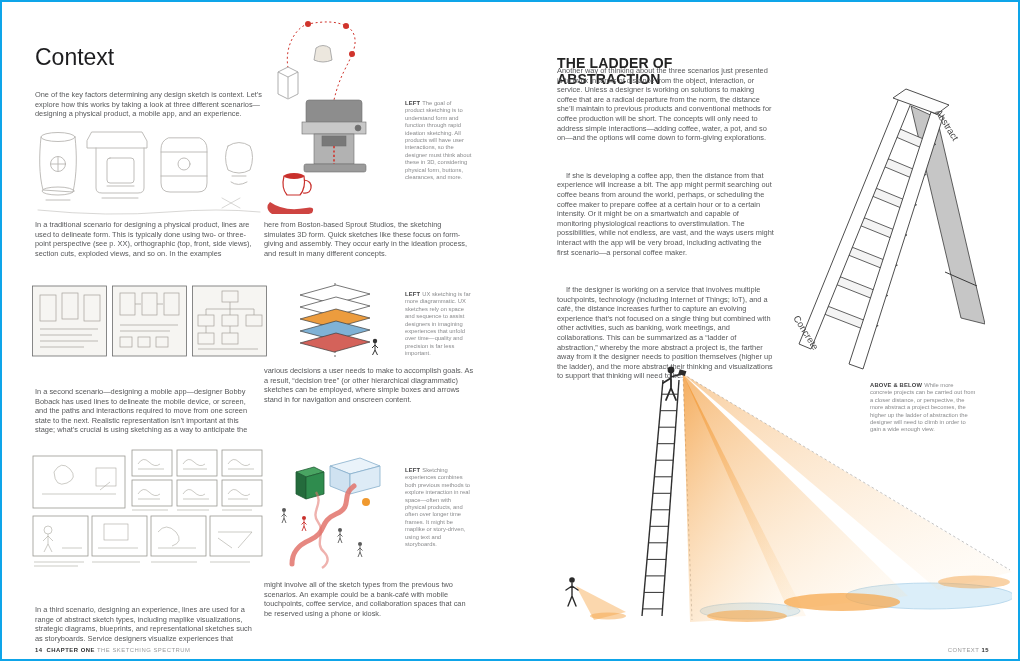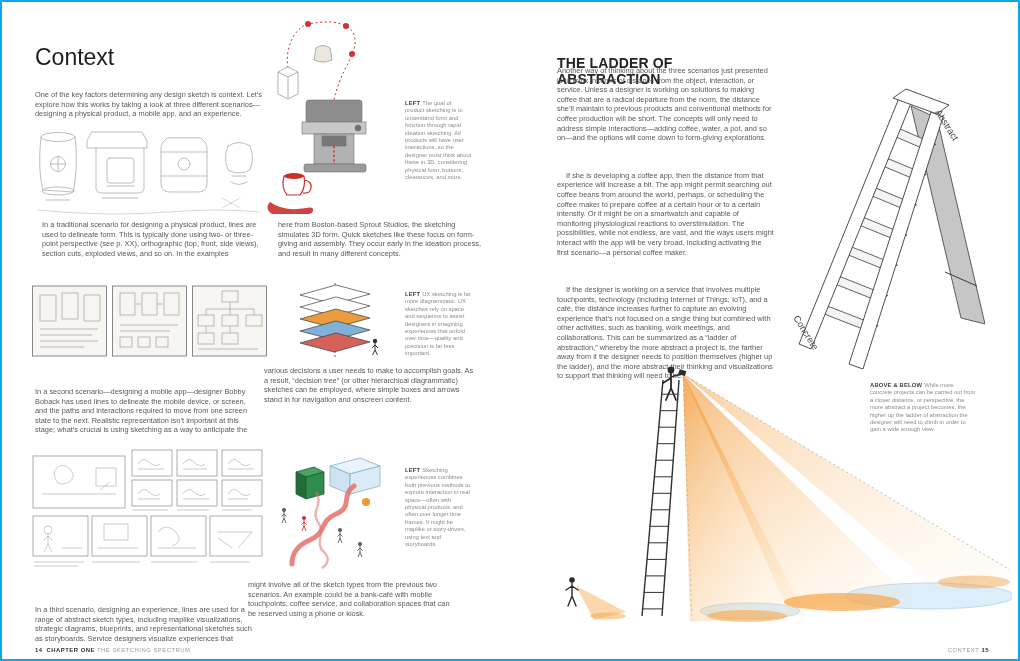--- a/index.html
+++ b/index.html
@@ -75,22 +75,22 @@
         <ellipse cx="30" cy="162" rx="10" ry="3" fill="#c9302c"></ellipse>
         <path d="M40,166 q8,1 7,8 q-1,6 -8,5" fill="none" stroke="#c9302c" stroke-width="1.2"></path>
         <path d="M6,188 q14,10 36,6 q10,-2 6,5 q-20,7 -40,1 q-8,-6 -2,-12 z" fill="#c9302c" opacity="0.9"></path>
       </g>
     </svg>
 
     <div class="abs caption" style="left:403px; top:98px; width:67px;">
       <b>LEFT</b><span>The goal of product sketching is to understand form and function through rapid ideation sketching. All products will have user interactions, so the designer must think about these in 3D, considering physical form, buttons, clearances, and more.</span>
     </div>
 
-    <div class="abs body-text" style="left:40px; top:218px; width:218px;">In a traditional scenario for designing a physical product, lines are used to delineate form. This is typically done using two- or three-point perspective (see p. XX), orthographic (top, front, side views), section cuts, exploded views, and so on. In the examples</div>
-    <div class="abs body-text" style="left:276px; top:218px; width:210px;">here from Boston-based Sprout Studios, the sketching simulates 3D form. Quick sketches like these focus on form-giving and assembly. They occur early in the ideation process, and result in many different concepts.</div>
+    <div class="abs body-text" style="left:33px; top:218px; width:218px;">In a traditional scenario for designing a physical product, lines are used to delineate form. This is typically done using two- or three-point perspective (see p. XX), orthographic (top, front, side views), section cuts, exploded views, and so on. In the examples</div>
+    <div class="abs body-text" style="left:262px; top:218px; width:210px;">here from Boston-based Sprout Studios, the sketching simulates 3D form. Quick sketches like these focus on form-giving and assembly. They occur early in the ideation process, and result in many different concepts.</div>
 
     <svg class="abs" style="left:30px; top:283px;" width="235" height="72" viewBox="0 0 235 72">
       <g>
         <rect x="0.5" y="1" width="74" height="70" fill="#f6f5f2" stroke="#6b6b6b" stroke-width="0.8"></rect>
         <g stroke="#a5a29b" fill="none" stroke-width="0.7">
           <rect x="8" y="10" width="16" height="26"></rect>
             <rect x="30" y="8" width="16" height="26"></rect>
             <rect x="52" y="10" width="16" height="26"></rect>
           <path d="M8,44 h58 M8,50 h52 M8,56 h58 M8,62 h44"></path>
         </g>
@@ -210,21 +210,21 @@
         <circle cx="34" cy="66" r="2" fill="#c9302c"></circle>
         <path d="M34,68 v6 M34,70 l-2.5,2.5 M34,70 l2.5,2.5 M34,74 l-2,5 M34,74 l2,5" stroke="#c9302c" stroke-width="0.9" fill="none"></path>
       </g>
     </svg>
 
     <div class="abs caption" style="left:403px; top:465px; width:67px;">
       <b>LEFT</b><span>Sketching experiences combines both previous methods to explore interaction in real space—often with physical products, and often over longer time frames. It might be maplike or story-driven, using text and storyboards.</span>
     </div>
 
     <div class="abs body-text" style="left:33px; top:578px; width:218px;margin-top:25px;">In a third scenario, designing an experience, lines are used for a range of abstract sketch types, including maplike visualizations, strategic diagrams, blueprints, and representational sketches such as storyboards. Service designers visualize experiences that</div>
-    <div class="abs body-text" style="left:246px; top:578px; width:210px;">might involve all of the sketch types from the previous two scenarios. An example could be a bank-café with mobile touchpoints, coffee service, and collaboration spaces that can be reserved using a phone or kiosk.</div>
+    <div class="abs body-text" style="left:262px; top:578px; width:210px;">might involve all of the sketch types from the previous two scenarios. An example could be a bank-café with mobile touchpoints, coffee service, and collaboration spaces that can be reserved using a phone or kiosk.</div>
 
     <div class="abs footer" style="left:33px; top:645px;">
       <span class="pgnum">14</span><span class="strong">CHAPTER ONE</span>
       <span>THE SKETCHING SPECTRUM</span>
     </div>
   </div>
 
   <div>
 
     <div class="abs sec-heading" style="left:555px; top:53px; width:220px;">THE LADDER OF ABSTRACTION</div>

